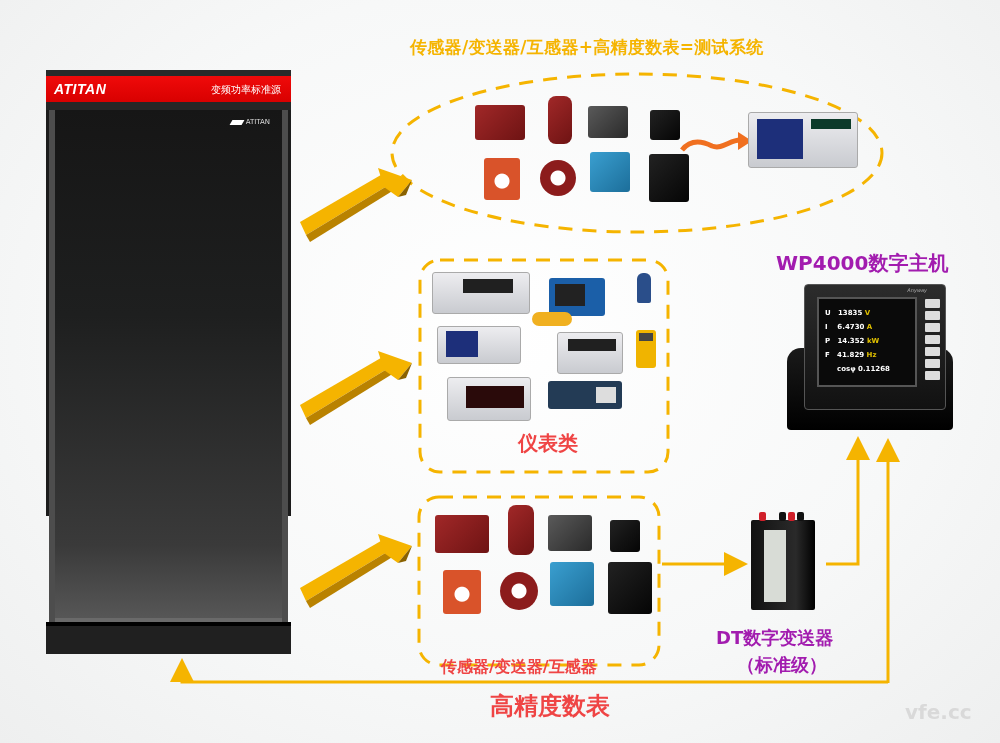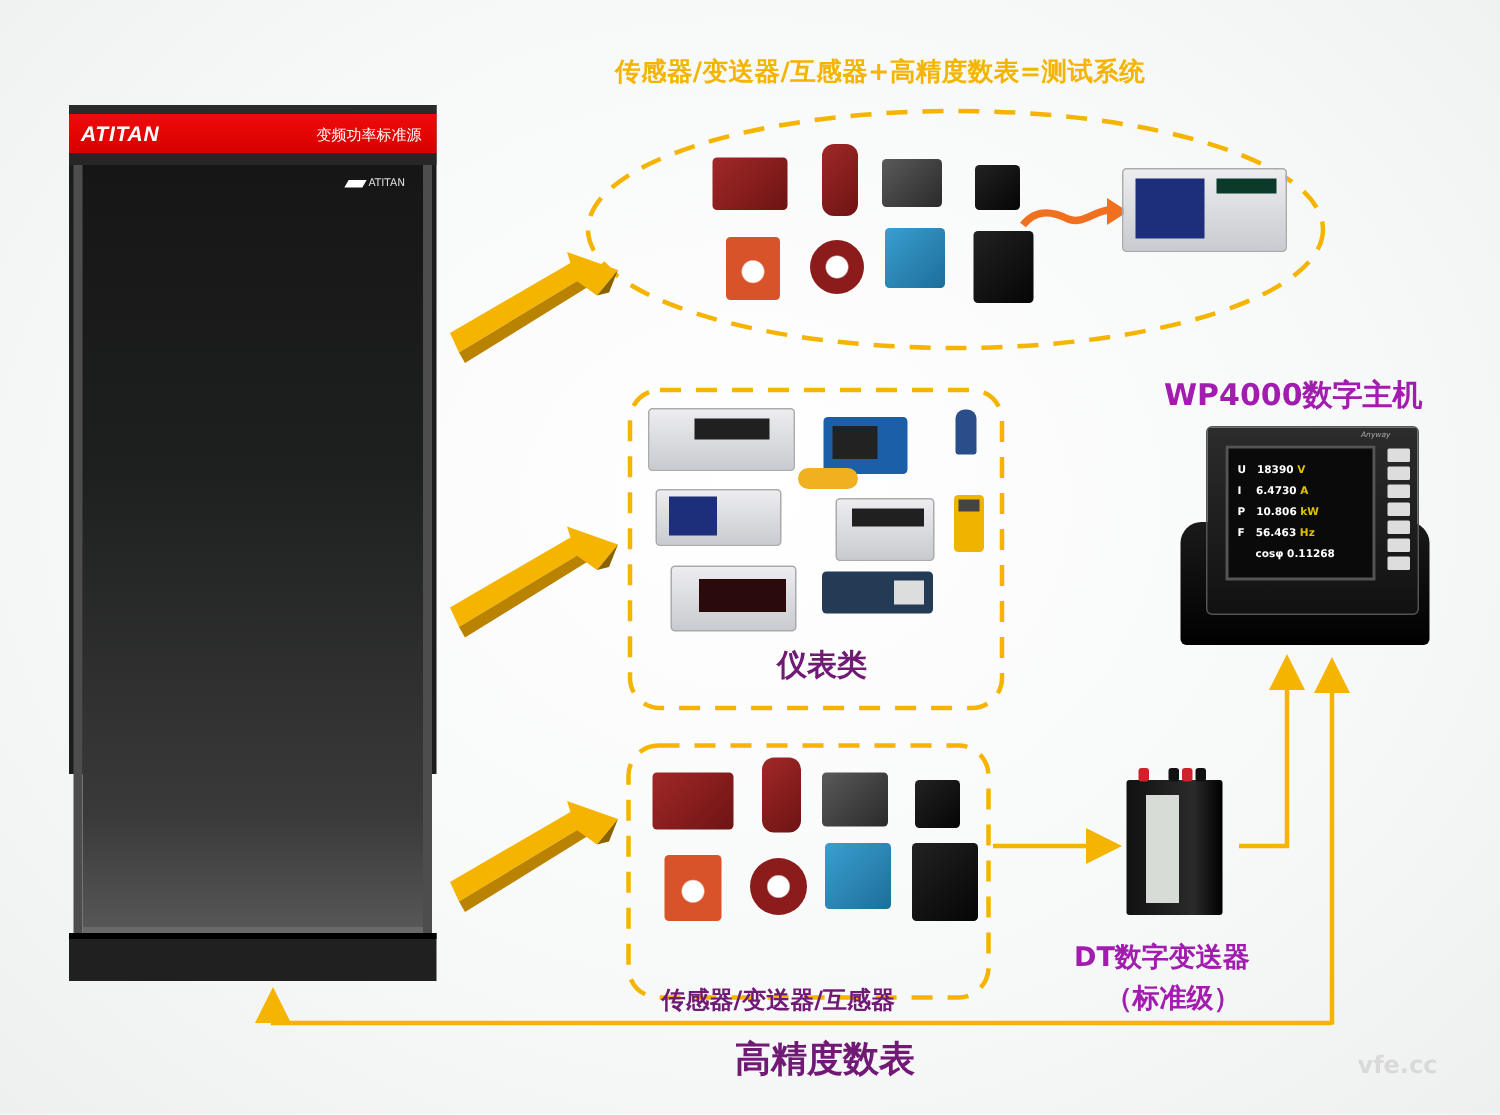--- a/index.html
+++ b/index.html
@@ -21,28 +21,28 @@
     background: linear-gradient(180deg, #161616 0%, #1e1f1f 40%, #3a3a3a 85%, #585858 100%);
     border-left: 6px solid #4d4d4d; border-right: 6px solid #4d4d4d; box-sizing: border-box;
     box-shadow: inset 0 -4px 0 #6a6a6a; }
   .cab-logo { right: 12px; top: 8px; color: #ddd; font-size: 7px; display: flex; align-items: center; gap: 3px; }
   .cab-logo-mark { width: 12px; height: 5px; background: #fff; transform: skewX(-30deg); }
   .cab-bottom { left: 0; top: 552px; width: 245px; height: 32px; background: #202020; border-top: 4px solid #000; box-sizing: border-box; }
 
   
   .title-top { left: 410px; top: 36px; color: #f5b400; font-size: 17px; font-weight: bold; letter-spacing: 0.3px; }
   .label-orange { color: #a21caf; font-weight: bold; }
-  .label-yellow { color: #701a75; font-weight: bold; }
+  .label-yellow { color: #ef4444; font-weight: bold; }
   .wp-title { left: 776px; top: 250px; font-size: 20px; }
   .meter-label { left: 518px; top: 430px; font-size: 20px; }
   .sensor-label { left: 441px; top: 657px; font-size: 16px; }
   .dt-title { left: 716px; top: 626px; font-size: 18px; }
   .dt-sub { left: 737px; top: 653px; font-size: 18px; }
   .fiber-label { left: 490px; top: 690px; font-size: 24px; }
-  .watermark { left: 905px; top: 700px; color: #d9d9d9; font-size: 16px; font-weight: bold; }
+  .watermark { left: 905px; top: 700px; color: #d9d9d9; font-size: 20px; font-weight: bold; }
 
   
   .prod { position: absolute; border-radius: 3px; }
   .ct-red { background: linear-gradient(135deg, #a12828, #6e1313); }
   .ct-orange { background: radial-gradient(circle at 50% 55%, #fff 0 7px, #d9532a 8px); }
   .ct-ring { background: radial-gradient(circle at 50% 50%, #fff 0 7px, #8c1c1c 8px); border-radius: 50%; }
   .blk-grey { background: linear-gradient(135deg, #5a5a5a, #2a2a2a); }
   .blk-black { background: linear-gradient(135deg, #222, #050505); }
   .blue-hall { background: linear-gradient(135deg, #3a9fd0, #1c6e9a); }
 
@@ -183,24 +183,24 @@
   <div class="prod blue-hall" style="left:550px;top:562px;width:44px;height:44px;"></div>
   <div class="prod blk-black" style="left:608px;top:562px;width:44px;height:52px;"></div>
 </div>
 <div class="abs sensor-label label-yellow">传感器/变送器/互感器</div>
 
 <div class="abs wp-title label-orange">WP4000数字主机</div>
 <div class="abs wp-base"></div>
 <div class="abs wp-body">
   <span class="wp-brand">Anyway</span>
   <div class="abs wp-screen">
-    <div class="wp-row" style="top:10px;"><span>U</span>&nbsp;&nbsp;&nbsp;<span>18390</span> <span style="color:#e0c000">V</span></div>
+    <div class="wp-row" style="top:10px;"><span>U</span>&nbsp;&nbsp;&nbsp;<span>13835</span> <span style="color:#e0c000">V</span></div>
     <div class="wp-row" style="top:24px;"><span>I</span>&nbsp;&nbsp;&nbsp;&nbsp;<span>6.4730</span> <span style="color:#e0c000">A</span></div>
-    <div class="wp-row" style="top:38px;"><span>P</span>&nbsp;&nbsp;&nbsp;<span>10.806</span> <span style="color:#e0c000">kW</span></div>
-    <div class="wp-row" style="top:52px;"><span>F</span>&nbsp;&nbsp;&nbsp;<span>56.463</span> <span style="color:#e0c000">Hz</span></div>
+    <div class="wp-row" style="top:38px;"><span>P</span>&nbsp;&nbsp;&nbsp;<span>14.352</span> <span style="color:#e0c000">kW</span></div>
+    <div class="wp-row" style="top:52px;"><span>F</span>&nbsp;&nbsp;&nbsp;<span>41.829</span> <span style="color:#e0c000">Hz</span></div>
     <div class="wp-row" style="top:66px;padding-left:12px;"><span>cosφ</span> <span>0.11268</span></div>
   </div>
   <div class="wp-btn" style="top:14px;"></div>
   <div class="wp-btn" style="top:26px;"></div>
   <div class="wp-btn" style="top:38px;"></div>
   <div class="wp-btn" style="top:50px;"></div>
   <div class="wp-btn" style="top:62px;"></div>
   <div class="wp-btn" style="top:74px;"></div>
   <div class="wp-btn" style="top:86px;"></div>
 </div>

